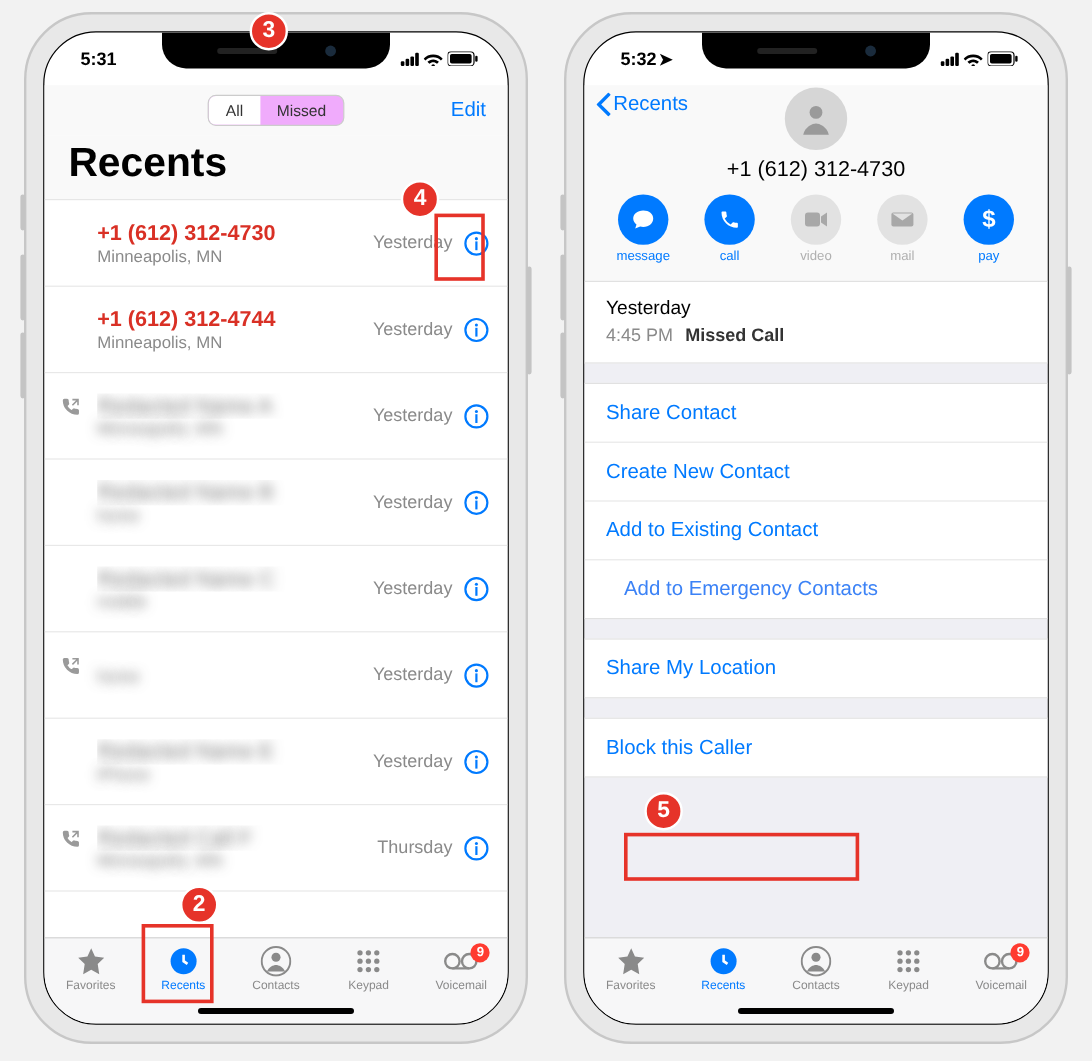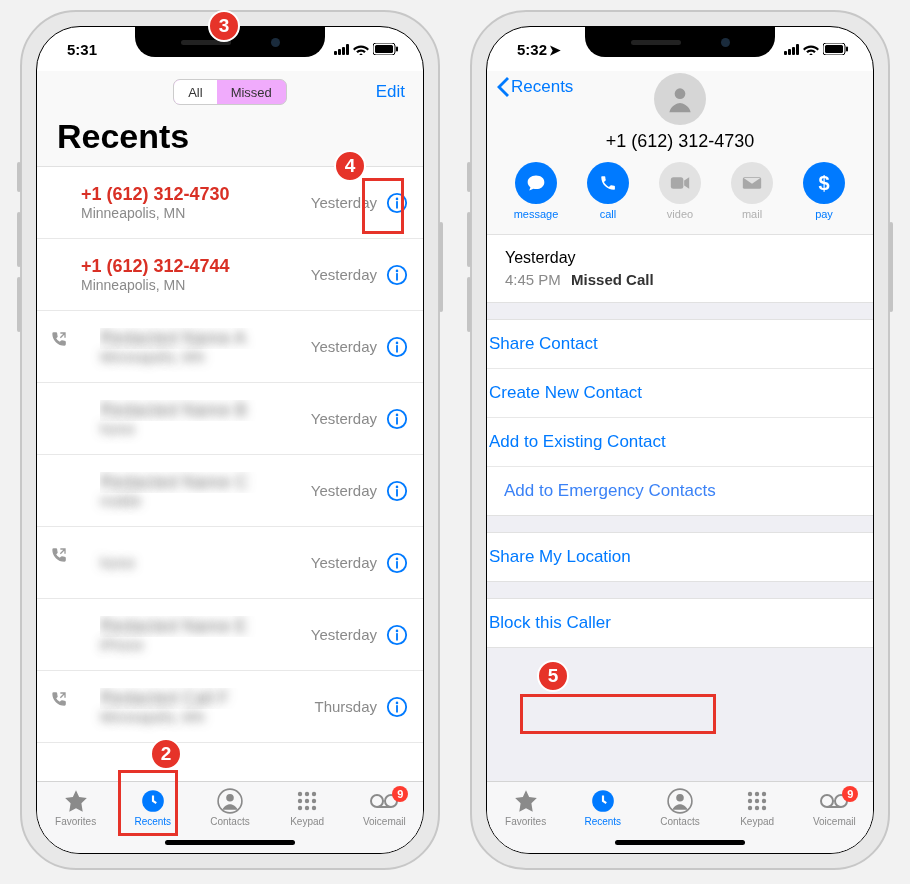--- a/index.html
+++ b/index.html
@@ -143,21 +143,20 @@
     margin-right:8px;
   }
   .info-btn{
     color:#007aff;
     width:24px; height:24px;
     display:flex; align-items:center; justify-content:center;
   }
   .blurred .row-title, .blurred .row-sub{
     color:transparent;
     text-shadow: 0 0 10px rgba(80,80,80,0.8);
-    margin-left: 19px;
   }
 
   
   .tab-bar{
     height:72px;
     background:#f7f7f8;
     border-top:1px solid #d4d4d4;
     display:flex;
     justify-content:space-around;
     padding-top:6px;
@@ -237,21 +236,21 @@
     overflow-y:auto;
   }
   .cell-group{
     background:#fff;
     border-top:1px solid #e1e1e1;
     border-bottom:1px solid #e1e1e1;
     margin-top:16px;
   }
   .cell-group:first-child{ margin-top:0;}
   .cell{
-    padding:14px 2px;
+    padding:14px 18px;
     font-size:17px;
     border-bottom:1px solid #e8e8e8;
   }
   .cell:last-child{ border-bottom:none;}
   .cell.link{ color:#007aff;}
   .cell.danger{ color:#3b82f6;margin-left:15px;}
   .call-log-section{
     background:#fff; padding:14px 18px;
     border-bottom:1px solid #e1e1e1;
   }

